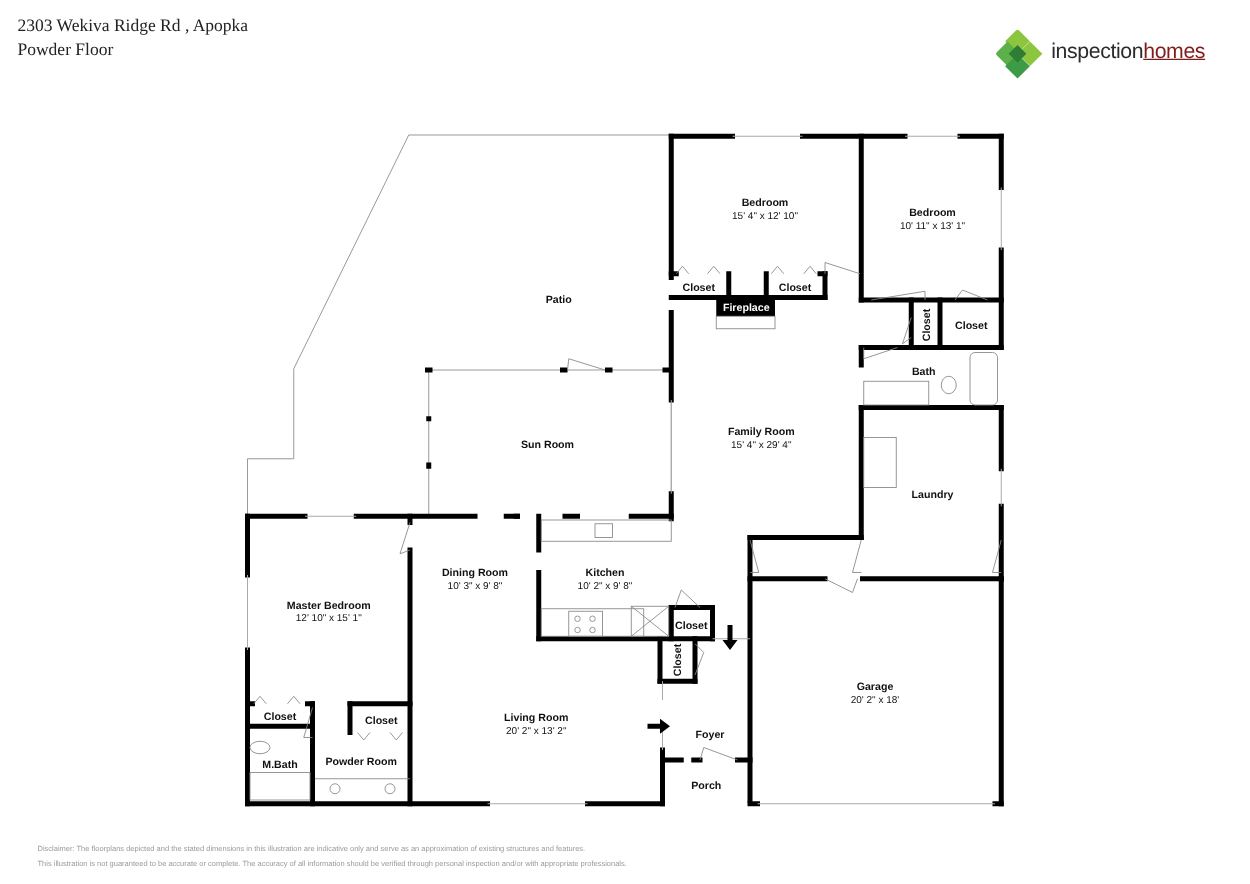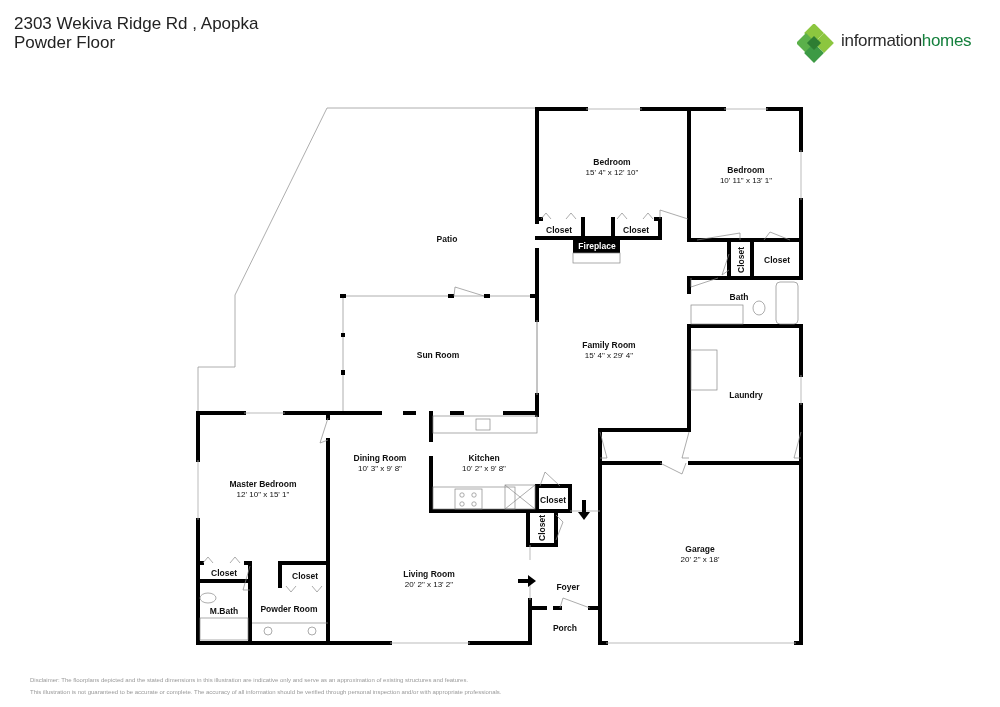--- a/index.html
+++ b/index.html
@@ -1,23 +1,23 @@
 <!DOCTYPE html>
 <html><head>
 <meta charset="utf-8">
 <style>
   html, body { margin:0; padding:0; background:#ffffff; }
   body { width:1000px; height:707px; position:relative; overflow:hidden; font-family:"Liberation Sans", sans-serif; color:#111; }
-  .hdr { position:absolute; left:14px; font-size:17px; color:#222; }
+  .hdr { position:absolute; left:14px; font-size:14px; color:#222;font-family:Liberation Serif, serif; }
   #addr { top:14px; }
   #floor { top:33px; }
   .logo { position:absolute; left:797px; top:24px; width:200px; height:40px; }
   .logo-text { position:absolute; left:44px; top:7px; font-size:17px; letter-spacing:-0.3px; }
   .logo-text .a { color:#2b2b2b; }
-  .logo-text .b { color:#15803d; }
+  .logo-text .b { color:#7f1d1d;text-decoration:underline; }
   svg.plan { position:absolute; left:0; top:0; }
   .lbl { font-family:"Liberation Sans", sans-serif; font-size:8.5px; font-weight:bold; fill:#111; text-anchor:middle; }
   .dim { font-family:"Liberation Sans", sans-serif; font-size:8px; fill:#111; text-anchor:middle; }
   .wlbl { font-family:"Liberation Sans", sans-serif; font-size:8.5px; font-weight:bold; fill:#fff; text-anchor:middle; }
   .disc { position:absolute; left:30px; font-size:6px; color:#9a9a9a; }
   #d1 { top:677px; } #d2 { top:689px; }
 </style>
 </head>
 <body>
 
@@ -25,21 +25,21 @@
 <div class="hdr" id="floor">Powder Floor</div>
 
 <div class="logo">
   <svg width="40" height="40" viewBox="0 0 40 40">
     <rect x="10" y="2" width="14" height="14" transform="rotate(45 17 9)" fill="#8cc63f"></rect>
     <rect x="2" y="12" width="14" height="14" transform="rotate(45 9 19)" fill="#5bb04a"></rect>
     <rect x="20" y="12" width="14" height="14" transform="rotate(45 27 19)" fill="#8cc63f"></rect>
     <rect x="10" y="22" width="14" height="14" transform="rotate(45 17 29)" fill="#3d9a45"></rect>
     <rect x="12" y="14" width="10" height="10" transform="rotate(45 17 19)" fill="#2e7d32"></rect>
   </svg>
-  <div class="logo-text"><span class="a">information</span><span class="b">homes</span></div>
+  <div class="logo-text"><span class="a">inspection</span><span class="b">homes</span></div>
 </div>
 
 <svg class="plan" width="1000" height="707" viewBox="0 0 1000 707">
 
   <polyline points="537,108 327,108 235,295 235,367 198,367 198,415" fill="none" stroke="#999" stroke-width="0.8"></polyline>
 
   <g stroke="#999" stroke-width="0.8" fill="none">
     <line x1="343" y1="296" x2="537" y2="296"></line>
     <line x1="343" y1="296" x2="343" y2="413"></line>
     <line x1="537" y1="296" x2="537" y2="413"></line>

